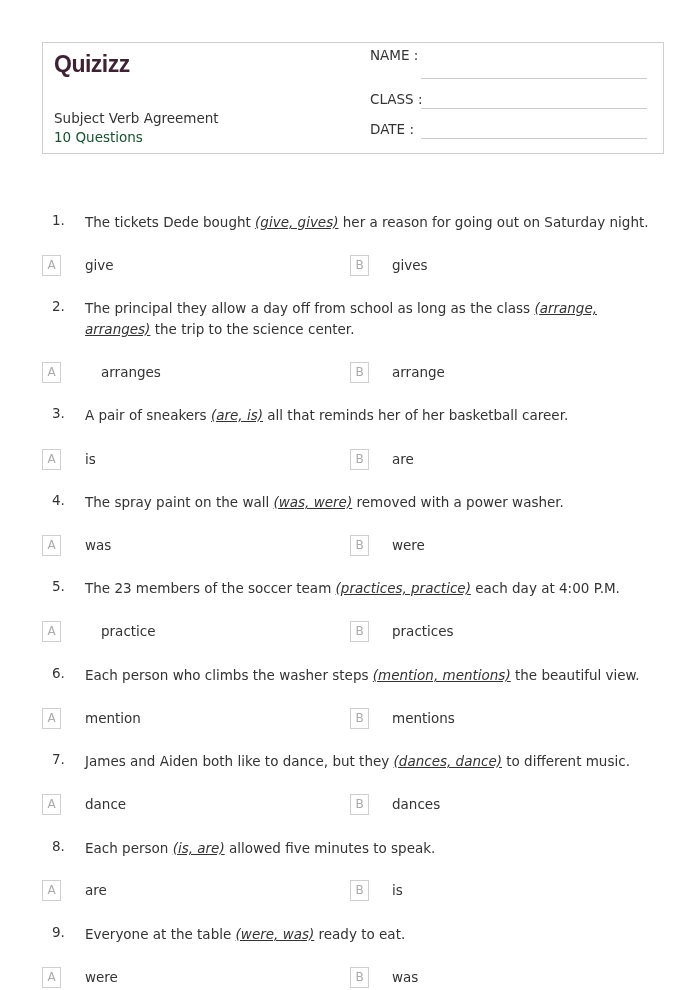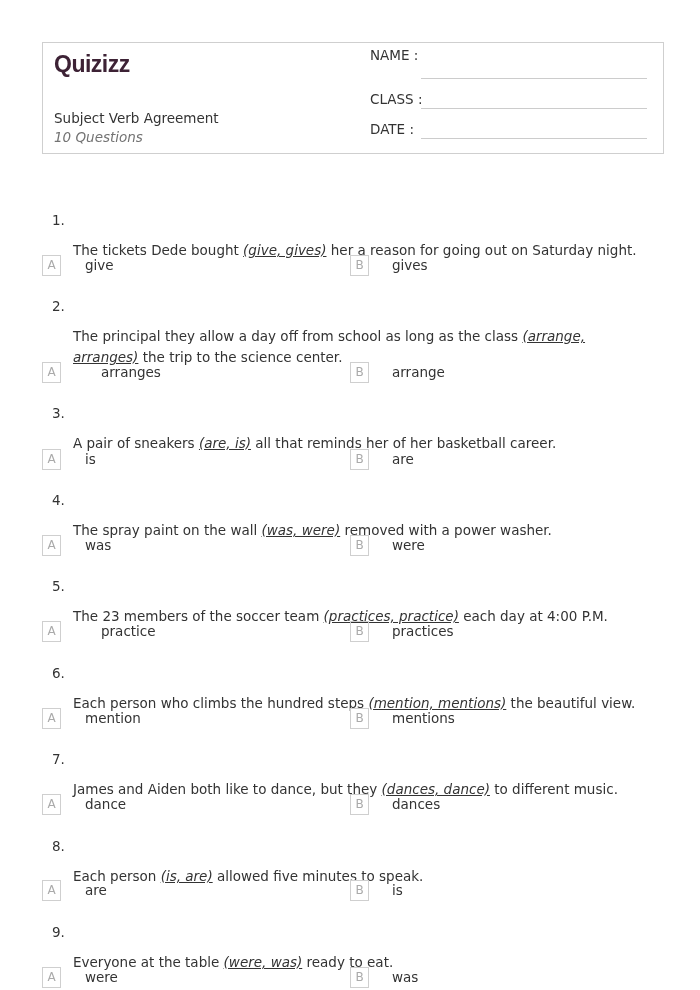--- a/index.html
+++ b/index.html
@@ -3,26 +3,26 @@
 <meta charset="utf-8">
 <style>
   html, body { margin:0; padding:0; background:#fff; }
   body { width:700px; height:990px; position:relative; overflow:hidden;
          font-family:"DejaVu Sans", sans-serif; color:#333; }
   .header { position:absolute; left:42px; top:42px; width:622px; height:112px;
             border:1px solid #cfcfcf; box-sizing:border-box; }
   .logo { position:absolute; left:11px; top:8px; font-family:"Liberation Sans", sans-serif;
           font-weight:bold; font-size:23px; color:#3d2235; letter-spacing:-0.5px; }
   .title { position:absolute; left:11px; top:67px; font-size:13.5px; color:#333; }
-  .subtitle { position:absolute; left:11px; top:86px; font-size:13.5px; color:#737373;font-style:italic; }
+  .subtitle { position:absolute; left:11px; top:86px; font-size:13.5px; color:#14532d; }
   .field { position:absolute; left:327px; font-size:13.5px; color:#333; }
   .field-line { position:absolute; left:378px; width:226px; border-bottom:1px solid #ccc; }
   .q { position:absolute; left:0; width:700px; font-size:13.5px; color:#333; }
   .qnum { position:absolute; left:52px; }
-  .qtext { position:absolute; left:73px; width:565px; line-height:21px;margin-top:28px; }
+  .qtext { position:absolute; left:85px; width:565px; line-height:21px; }
   .opt { position:absolute; font-size:13.5px; color:#333; }
   .box { position:absolute; width:19px; height:21px; border:1px solid #cfcfcf; box-sizing:border-box;
          color:#aaa; font-size:12px; text-align:center; line-height:19px; }
   .otext { position:absolute; }
   u.ch { font-style:italic; }
 </style>
 </head>
 <body>
 
 <div class="header">
@@ -93,21 +93,21 @@
     <div class="opt" style="top: 621px; left: 0px;">
       <span class="box" style="left:42px">A</span>
       <span class="otext" style="left:101px;top:2px;white-space:nowrap">practice</span>
     </div>
     <div class="opt" style="top: 621px; left: 0px;">
       <span class="box" style="left:350px">B</span>
       <span class="otext" style="left:392px;top:2px;white-space:nowrap">practices</span>
     </div>
     <div class="q" style="top: 665px;">
       <span class="qnum">6.</span>
-      <span class="qtext"><span>Each person who climbs the hundred steps </span><u class="ch">(mention, mentions)</u><span> the beautiful view.</span></span>
+      <span class="qtext"><span>Each person who climbs the washer steps </span><u class="ch">(mention, mentions)</u><span> the beautiful view.</span></span>
     </div>
     <div class="opt" style="top: 708px; left: 0px;">
       <span class="box" style="left:42px">A</span>
       <span class="otext" style="left:85px;top:2px;white-space:nowrap">mention</span>
     </div>
     <div class="opt" style="top: 708px; left: 0px;">
       <span class="box" style="left:350px">B</span>
       <span class="otext" style="left:392px;top:2px;white-space:nowrap">mentions</span>
     </div>
     <div class="q" style="top: 751px;">

